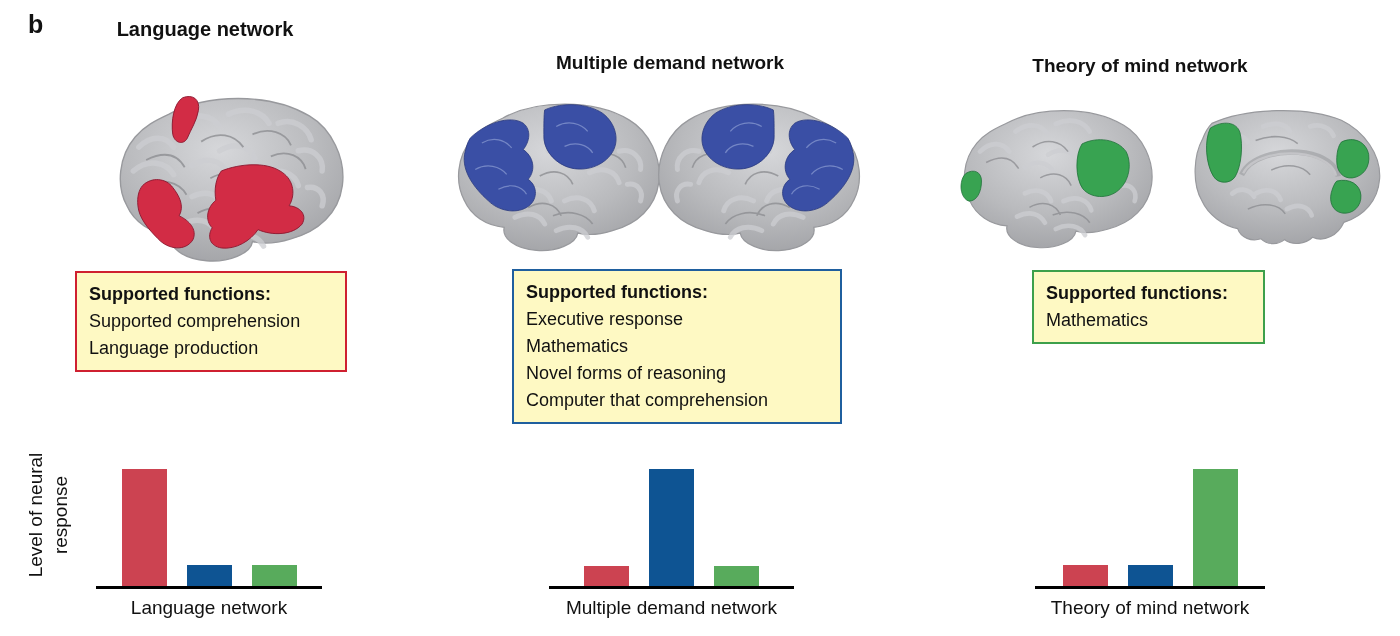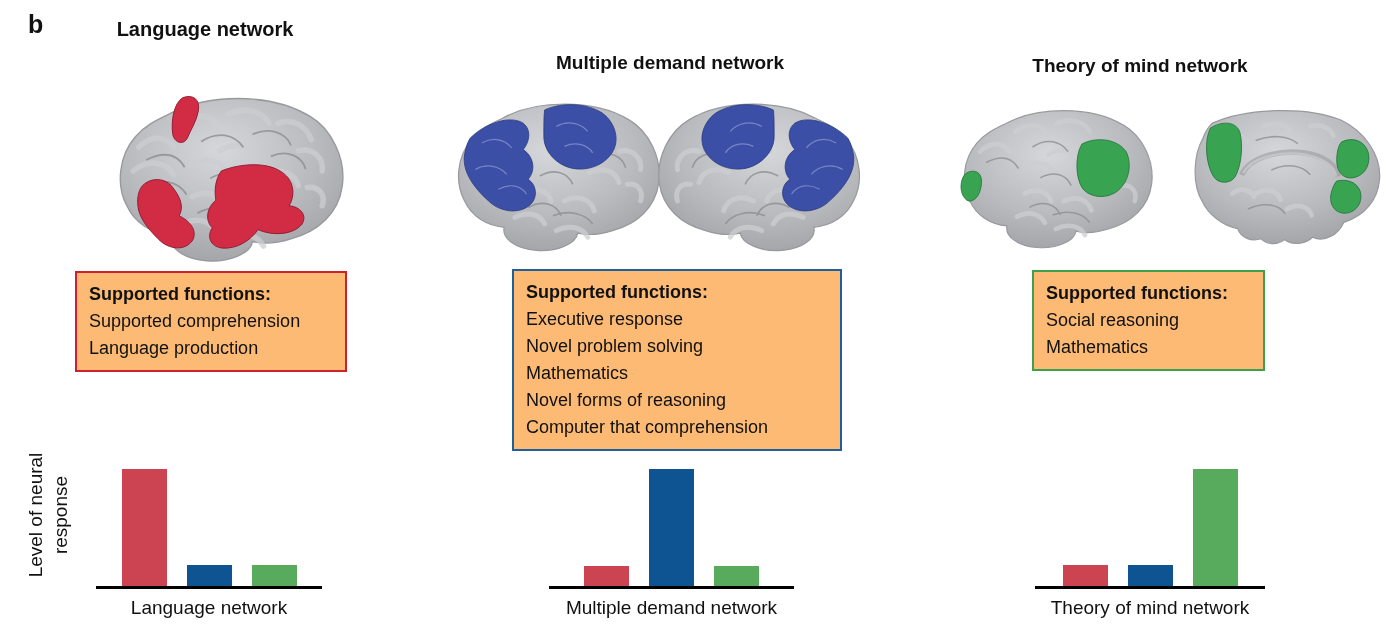--- a/index.html
+++ b/index.html
@@ -11,21 +11,21 @@
   .hd{position:absolute;font-weight:bold;text-align:center;font-size:20px;white-space:nowrap;}
   .hd-lang{left:70px;top:18px;width:270px;}
   .hd-group{left:531px;top:18px;width:750px;}
   .hd-md{left:520px;top:52px;width:300px;font-size:19px;}
   .hd-tom{left:990px;top:55px;width:300px;font-size:19px;}
 
   .brain{position:absolute;}
   .brain svg{width:100%;height:100%;display:block;}
   .mirrored svg{transform:scaleX(-1);}
 
-  .fn-box{position:absolute;border:2px solid #888;padding:8px 12px;font-size:18px;line-height:27px;background:#fdba74;}
+  .fn-box{position:absolute;border:2px solid #888;padding:8px 12px;font-size:18px;line-height:27px;background:#fef9c3;}
   .fn-head{font-weight:bold;}
   .box-red{left:75px;top:271px;width:244px;}
   .box-blue{left:512px;top:269px;width:302px;}
   .box-green{left:1032px;top:270px;width:205px;}
 
   .ylab{position:absolute;left:-52px;top:490px;width:200px;height:50px;text-align:center;
         font-size:19px;line-height:25px;transform:rotate(-90deg);}
 
   .chart{position:absolute;top:466px;height:120px;display:flex;align-items:flex-end;
          justify-content:center;gap:20px;border-bottom:3px solid #000;}
@@ -222,29 +222,27 @@
 
   <div class="fn-box box-red" style="border-color: rgb(207, 32, 48);">
     <div class="fn-head">Supported functions:</div>
     <div class="fn-item">Supported comprehension</div>
     <div class="fn-item">Language production</div>
   </div>
 
   <div class="fn-box box-blue" style="border-color: rgb(31, 95, 158);">
     <div class="fn-head">Supported functions:</div>
     <div class="fn-item">Executive response</div>
-    <div class="fn-item">Novel problem solving</div>
     <div class="fn-item">Mathematics</div>
     <div class="fn-item">Novel forms of reasoning</div>
     <div class="fn-item">Computer that comprehension</div>
   </div>
 
   <div class="fn-box box-green" style="border-color: rgb(61, 160, 75);">
     <div class="fn-head">Supported functions:</div>
-    <div class="fn-item">Social reasoning</div>
     <div class="fn-item">Mathematics</div>
   </div>
 
   <div class="ylab">Level of neural response</div>
 
   <div class="chart chart-0">
       <div class="bar" style="height: 117px; background: rgb(204, 67, 81);"></div>
       <div class="bar" style="height: 21px; background: rgb(14, 84, 147);"></div>
       <div class="bar" style="height: 21px; background: rgb(88, 171, 92);"></div>
     </div>

